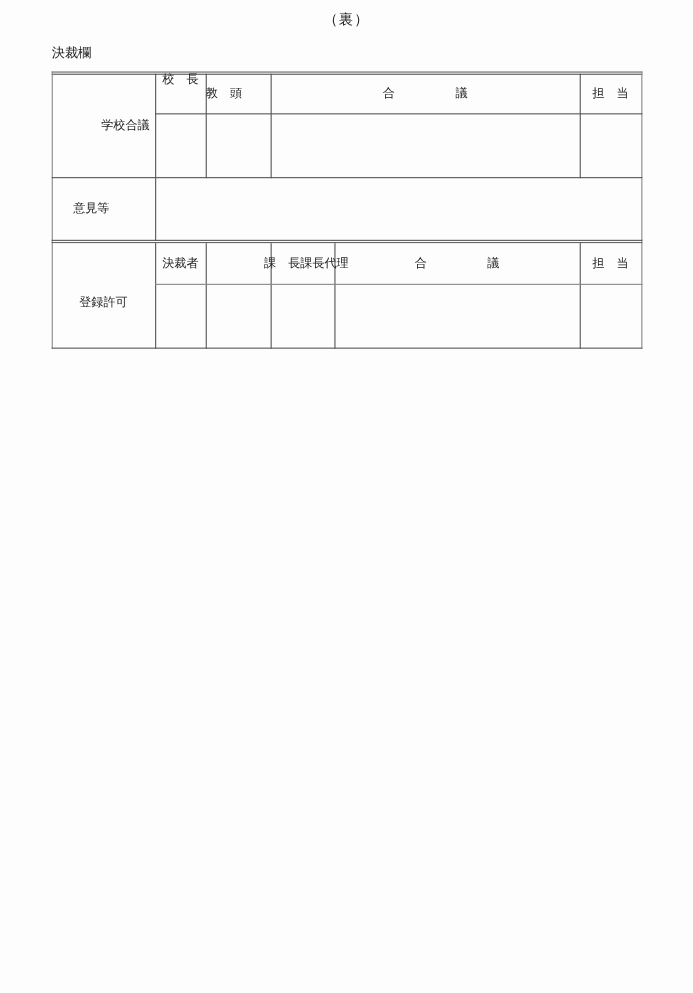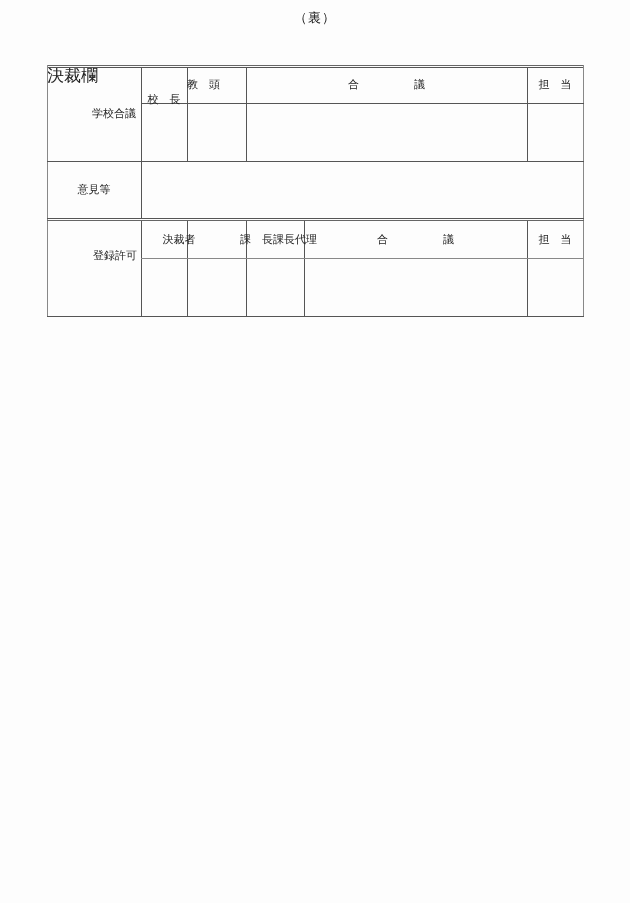--- a/index.html
+++ b/index.html
@@ -2,21 +2,21 @@
 <html><head>
   <meta charset="utf-8">
   <style>
     html, body { margin:0; padding:0; }
     body {
       width:630px; height:903px; background:#fdfdfd; position:relative;
       font-family:"DejaVu Serif","Liberation Serif",serif; color:#222;
       overflow:hidden;
     }
     .title { position:absolute; top:9px; left:0; width:630px; text-align:center; font-size:13px; letter-spacing:1px; }
-    .section-label { position:absolute; top:64px; left:47px; font-size:17px; }
+    .section-label { position:absolute; top:40px; left:47px; font-size:12px; }
     .line { position:absolute; background:#555; }
     .cell-text { position:absolute; font-size:11px; text-align:center; white-space:pre; line-height:14px; }
   </style>
 </head>
 <body>
 
 <div class="title">（裏）</div>
 <div class="section-label">決裁欄</div>
 
 <div>
@@ -38,35 +38,35 @@
   <div class="line" style="left:47px;top:220px;width:537px;height:1px;background:#666;"></div>
 
   <div class="line" style="left:141px;top:221px;width:1px;height:96px;"></div>
   <div class="line" style="left:187px;top:221px;width:1px;height:96px;"></div>
   <div class="line" style="left:246px;top:221px;width:1px;height:96px;"></div>
   <div class="line" style="left:304px;top:221px;width:1px;height:96px;"></div>
   <div class="line" style="left:527px;top:221px;width:1px;height:96px;"></div>
   <div class="line" style="left:141px;top:258px;width:443px;height:1px;background:#888;"></div>
 
   <div class="cell-text" style="left:47px;top:107px;width:94px;margin-left:20px;">学校合議</div>
-  <div class="cell-text" style="left:141px;top:92px;width:46px;font-family:Liberation Serif, serif;">校　長</div>
+  <div class="cell-text" style="left:141px;top:65px;width:46px;">校　長</div>
   <div class="cell-text" style="left:174px;top:78px;width:59px;">教　頭</div>
   <div class="cell-text" style="left:246px;top:78px;width:281px;">合　　　　　議</div>
   <div class="cell-text" style="left:527px;top:78px;width:56px;">担　当</div>
 
   <div style="position:absolute;left:142px;top:104px;width:45px;height:57px;"></div>
   <div style="position:absolute;left:188px;top:104px;width:58px;height:57px;"></div>
   <div style="position:absolute;left:247px;top:104px;width:280px;height:57px;"></div>
   <div style="position:absolute;left:528px;top:104px;width:55px;height:57px;"></div>
 
-  <div class="cell-text" style="left:47px;top:183px;width:94px;text-align:center;">意見等</div>
+  <div class="cell-text" style="left:36px;top:183px;width:94px;text-align:center;">意見等</div>
   <div style="position:absolute;left:142px;top:162px;width:441px;height:56px;"></div>
 
-  <div class="cell-text" style="left:47px;top:249px;width:94px;margin-left:21px;">登録許可</div>
-  <div class="cell-text" style="left:141px;top:233px;width:46px;padding-left:15px;">決裁者</div>
+  <div class="cell-text" style="left:47px;top:268px;width:94px;">登録許可</div>
+  <div class="cell-text" style="left:141px;top:233px;width:46px;">決裁者</div>
   <div class="cell-text" style="left:187px;top:233px;width:59px;padding-left:40px;">課　長</div>
   <div class="cell-text" style="left:246px;top:233px;width:58px;margin-left:20px;">課長代理</div>
   <div class="cell-text" style="left:304px;top:233px;width:223px;">合　　　　　議</div>
   <div class="cell-text" style="left:527px;top:233px;width:56px;">担　当</div>
 
   <div style="position:absolute;left:142px;top:259px;width:45px;height:57px;"></div>
   <div style="position:absolute;left:188px;top:259px;width:58px;height:57px;"></div>
   <div style="position:absolute;left:247px;top:259px;width:57px;height:57px;"></div>
   <div style="position:absolute;left:305px;top:259px;width:222px;height:57px;"></div>
   <div style="position:absolute;left:528px;top:259px;width:55px;height:57px;"></div>

